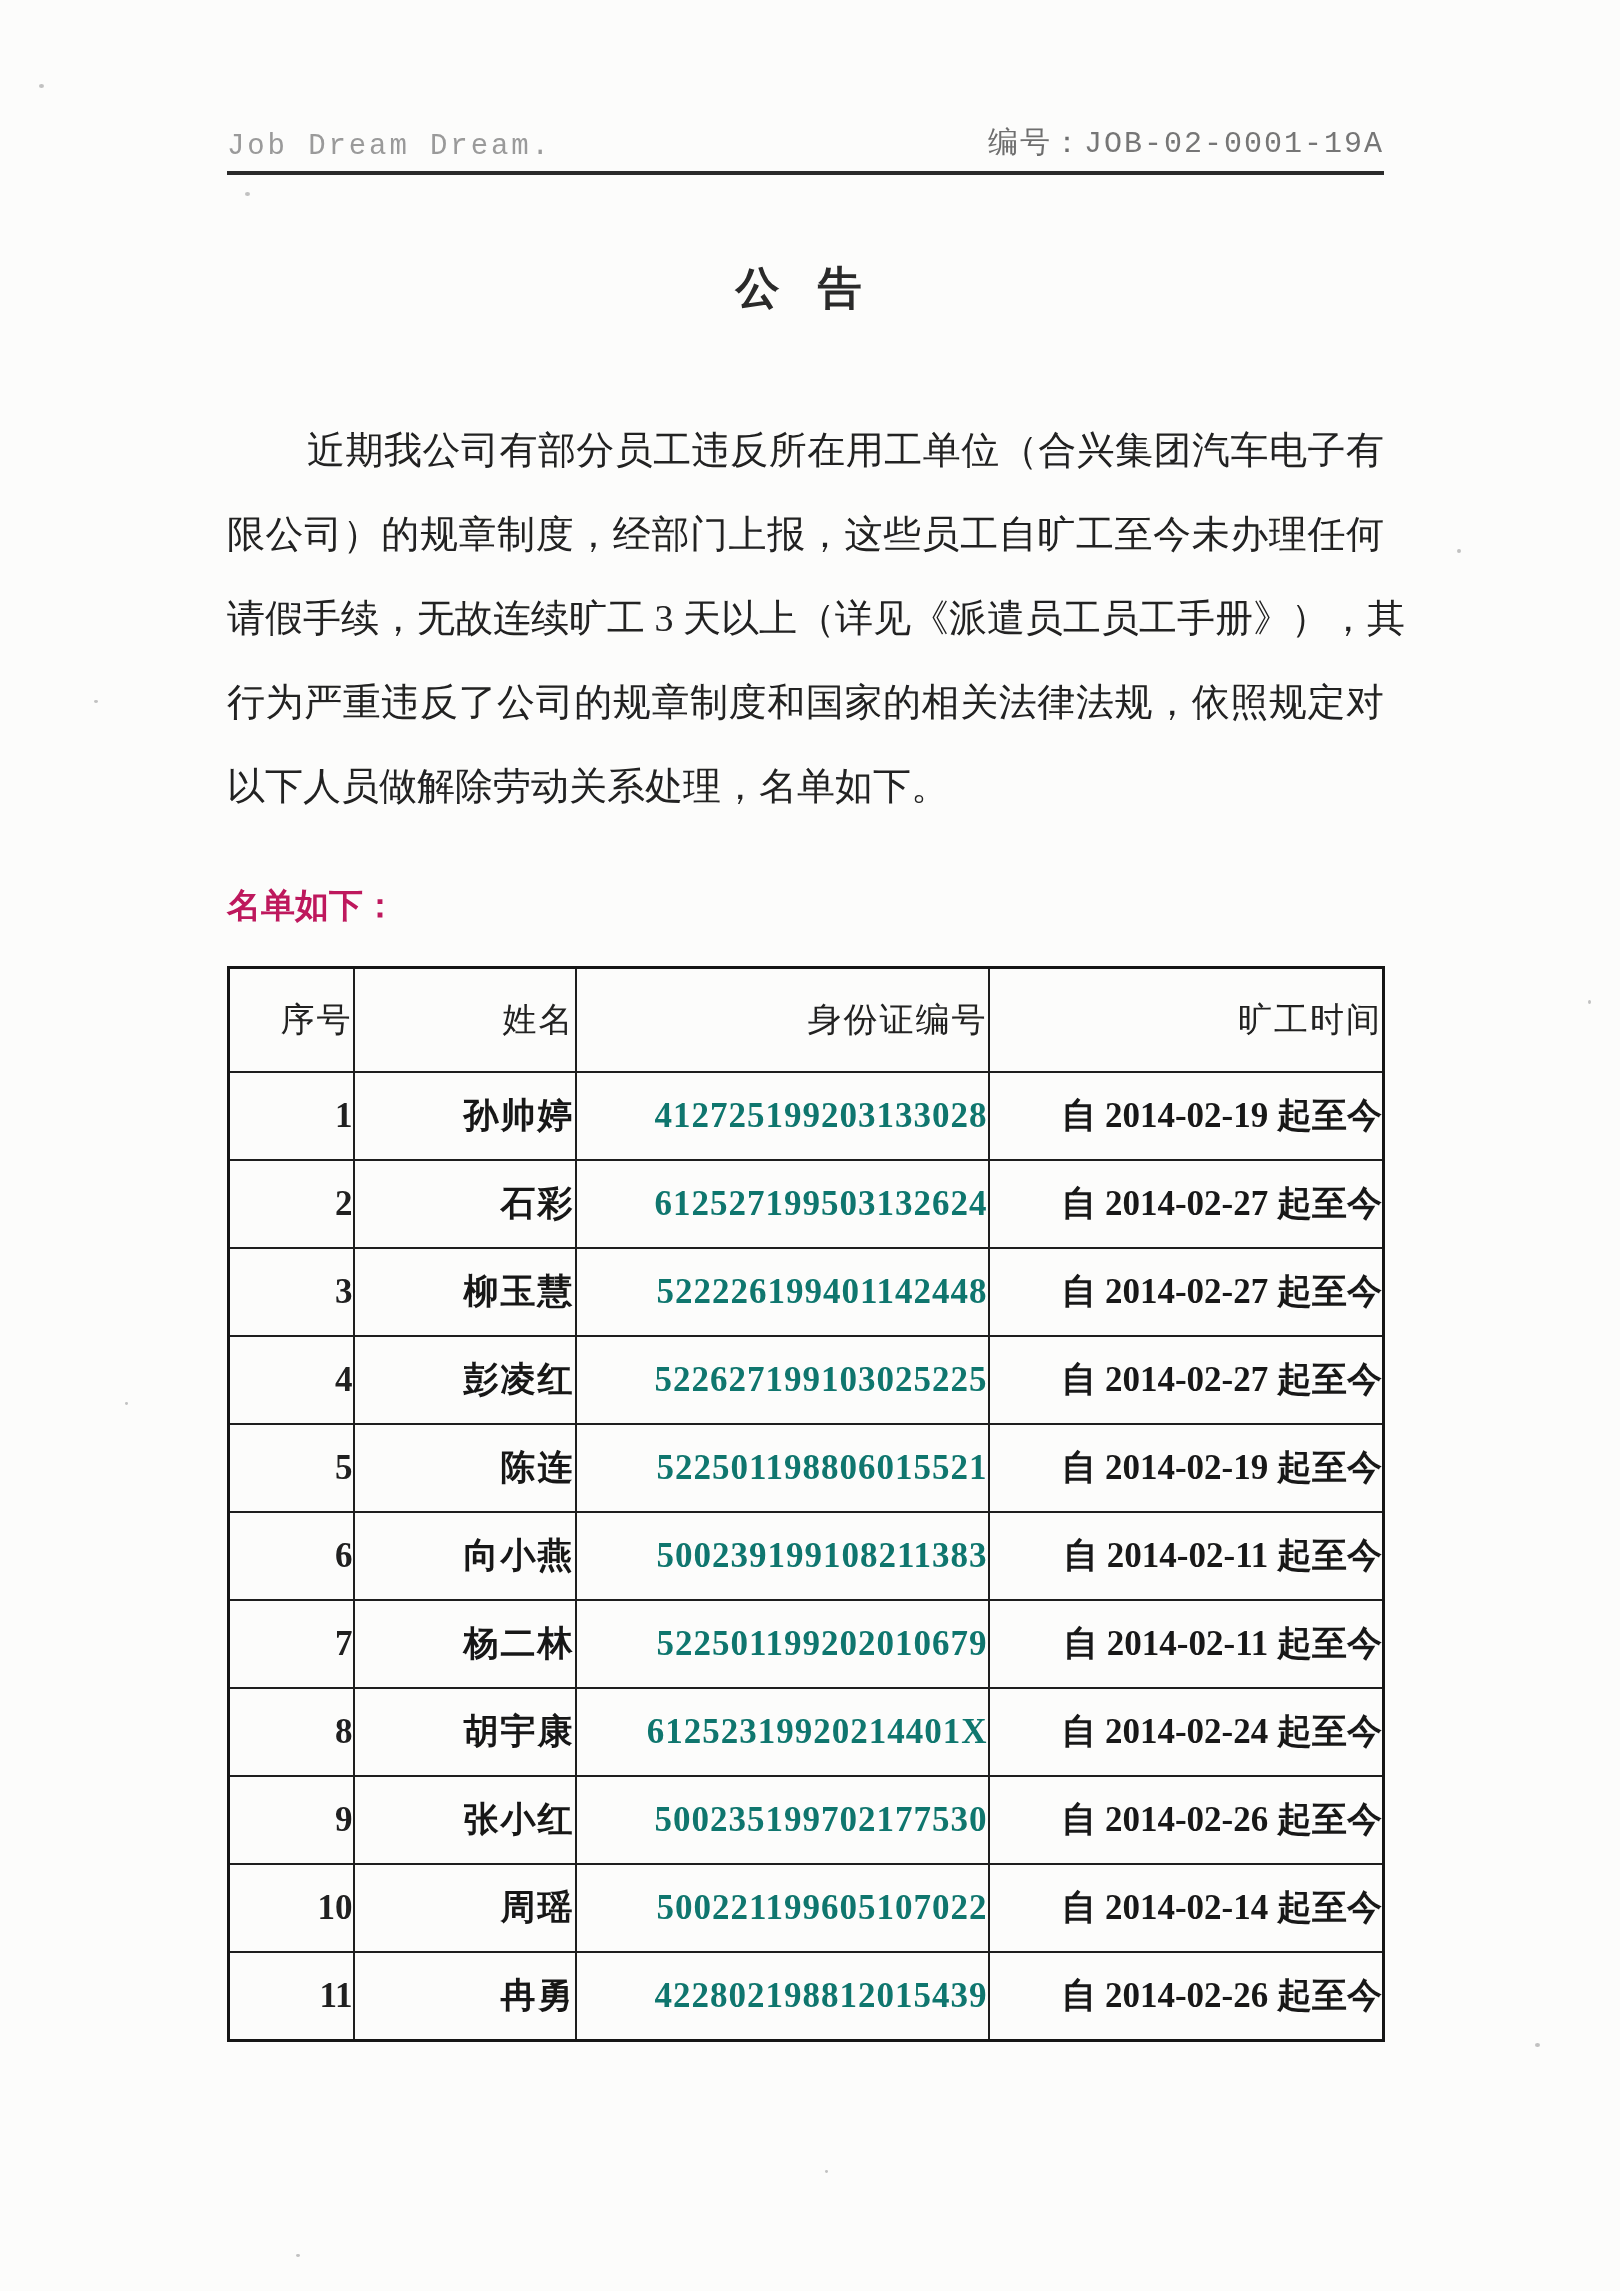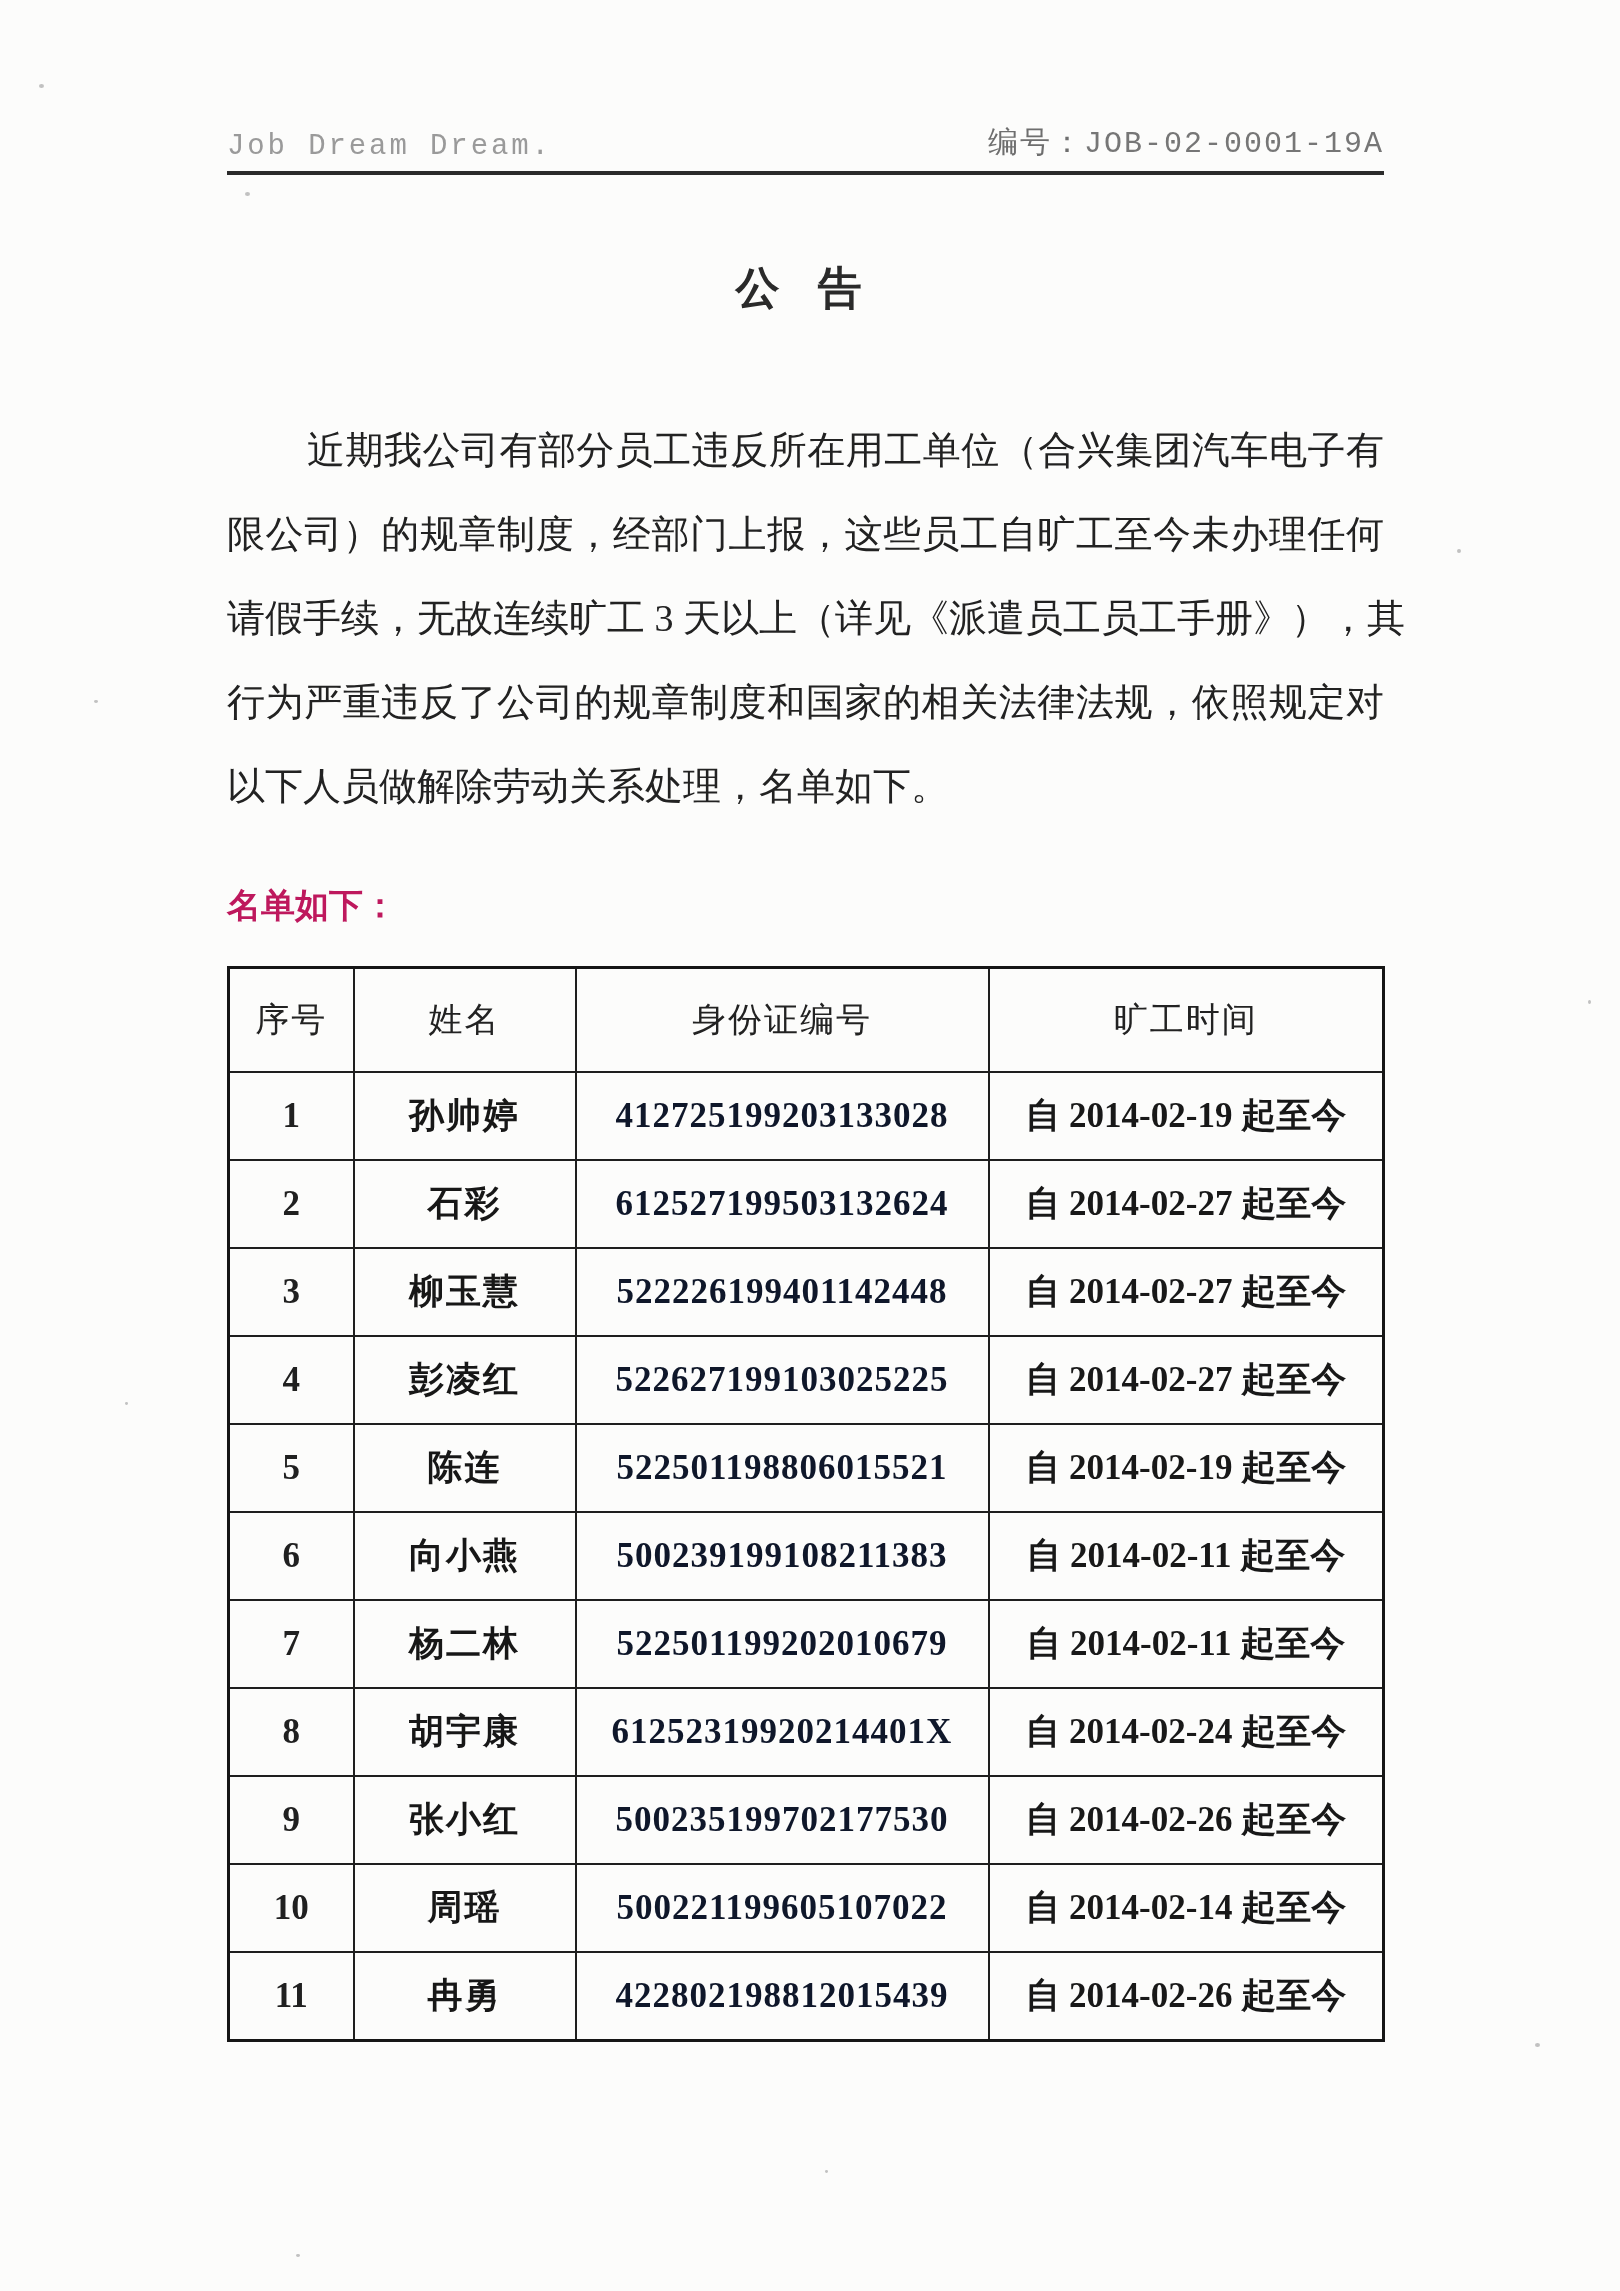--- a/index.html
+++ b/index.html
@@ -92,21 +92,21 @@
   table.roster {
     margin-top: 37px;
     border-collapse: collapse;
     width: 1155px;
     table-layout: fixed;
     background: transparent;
   }
   table.roster th,
   table.roster td {
     border: 2px solid #1e1e1e;
-    text-align: center;
+    text-align: right;
     vertical-align: middle;
     padding: 0;
     overflow: hidden;
   }
   table.roster {
     border: 3.9px solid #161616;
   }
   table.roster th {
     height: 102px;
     font-weight: normal;
@@ -132,21 +132,21 @@
     font-family: Liberation Serif, serif;
     font-weight: bold;
     letter-spacing: 2px;
     color: #171717;
   }
   td.cell-id {
     font-family: "Liberation Serif", "DejaVu Serif", serif;
     font-weight: bold;
     font-size: 37px;
     letter-spacing: 1px;
-    color: #0f172a;
+    color: #0f766e;
   }
   td.cell-date {
     font-weight: bold;
     font-size: 34px;
     color: #181818;
   }
 
   
   .speck {
     position: absolute;

